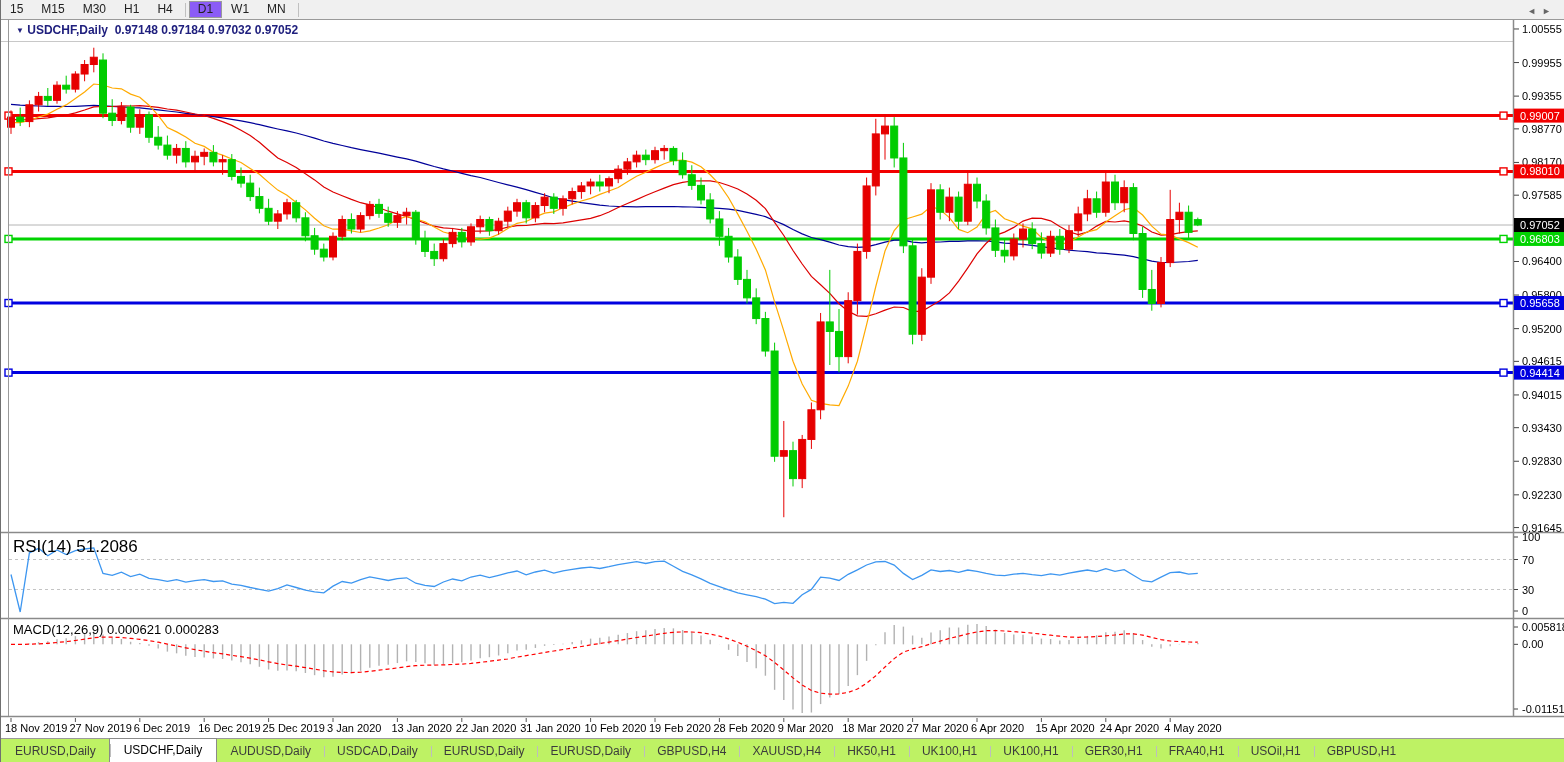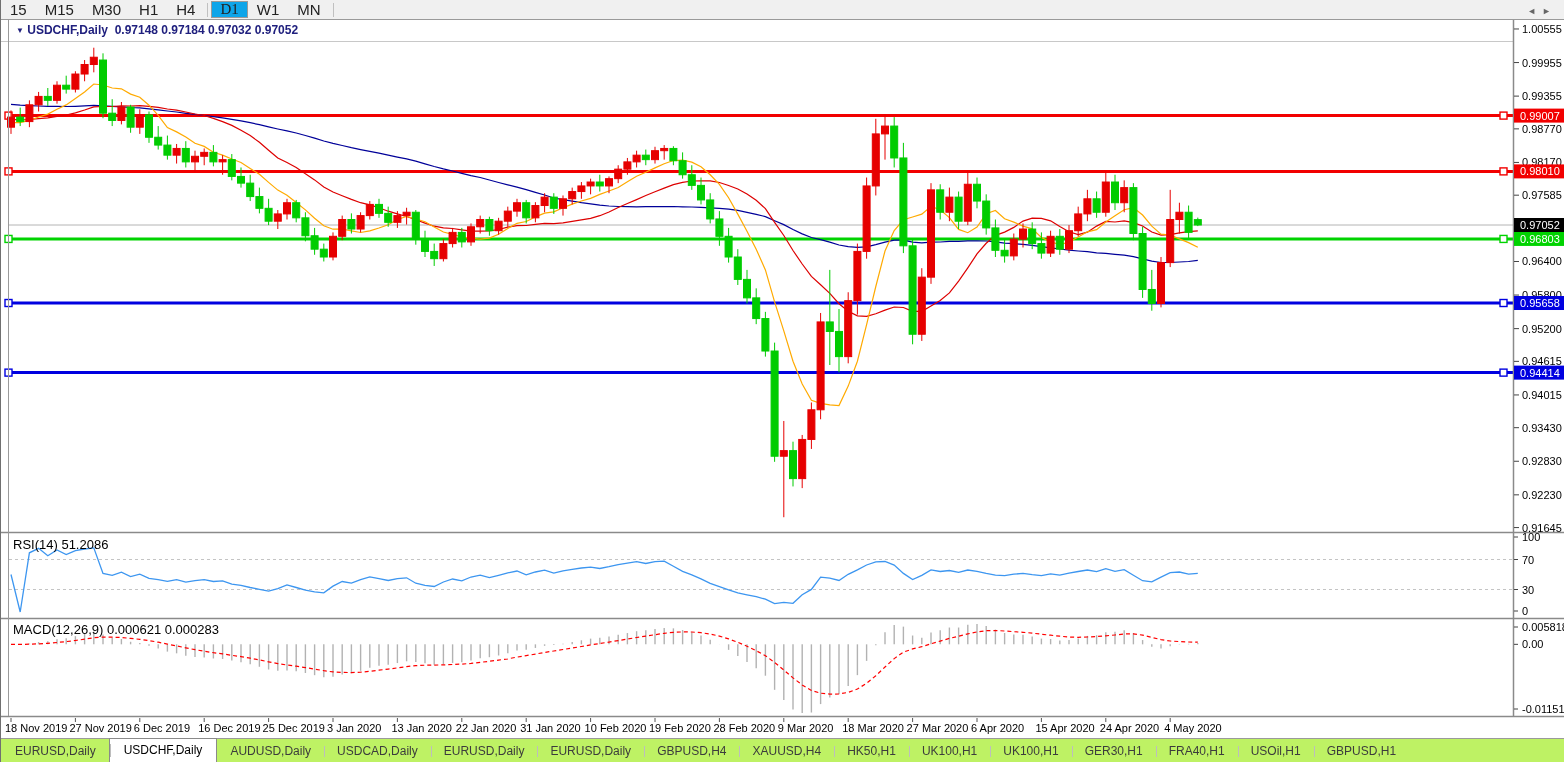--- a/index.html
+++ b/index.html
@@ -1,24 +1,24 @@
 <!DOCTYPE html>
 <html><head>
 <meta charset="utf-8">
 <style>
   html,body{margin:0;padding:0;background:#ffffff;font-family:"Liberation Sans",sans-serif;}
   #app{position:relative;width:1564px;height:762px;overflow:hidden;background:#fff;border-left:1px solid #707070;}
   .toolbar{position:absolute;left:0;top:0;width:1564px;height:19px;background:#f0f0f0;display:flex;align-items:center;z-index:1;}
-  .tf-btn{font-size:15px;color:#222;padding:1px 9px;height:15px;line-height:15px;cursor:default;}
-  .tf-btn.active{background:#0ea5e9;border:1px solid #9a9a9a;padding:0 8px;font-family:Liberation Serif, serif;}
+  .tf-btn{font-size:12px;color:#222;padding:1px 9px;height:15px;line-height:15px;cursor:default;}
+  .tf-btn.active{background:#8b5cf6;border:1px solid #9a9a9a;padding:0 8px;}
   .tb-sep{width:1px;height:14px;background:#c0c0c0;margin:0 3px;}
   .overlay{position:absolute;z-index:10;white-space:pre;pointer-events:none;}
   #chart-title{left:15px;top:23px;font-size:12px;font-weight:bold;color:#20207e;}
   #chart-title .tri{font-size:8px;vertical-align:1px;color:#20207e;}
-  #rsi-label{left:12px;top:537px;font-size:13px;color:#000;}
+  #rsi-label{left:12px;top:537px;font-size:17px;color:#000;}
   #macd-label{left:12px;top:622px;font-size:13px;color:#000;}
   #chart-svg{position:absolute;left:0;top:0;z-index:5;pointer-events:none;}
   .tabbar{position:absolute;left:0;top:738px;width:1564px;height:24px;background:#bef264;border-top:1px solid #9a9a9a;display:flex;align-items:flex-end;padding-left:1px;box-sizing:border-box;z-index:1;}
   .tab{font-size:12px;color:#3c3c3c;padding:3px 13px 4px 13px;position:relative;cursor:default;}
   .tab + .tab:before{content:"";position:absolute;left:0;top:5px;bottom:5px;width:1px;background:#bdbdbd;}
   .tab.active{background:#ffffff;color:#000;border:1px solid #8a8a8a;border-bottom:none;padding:4px 14px 5px 14px;z-index:2;}
   .tab.active + .tab:before{display:none;}
   .tab-arrows{position:absolute;right:8px;top:6px;font-size:9px;color:#666;letter-spacing:6px;z-index:3;}
 </style>
 </head>

